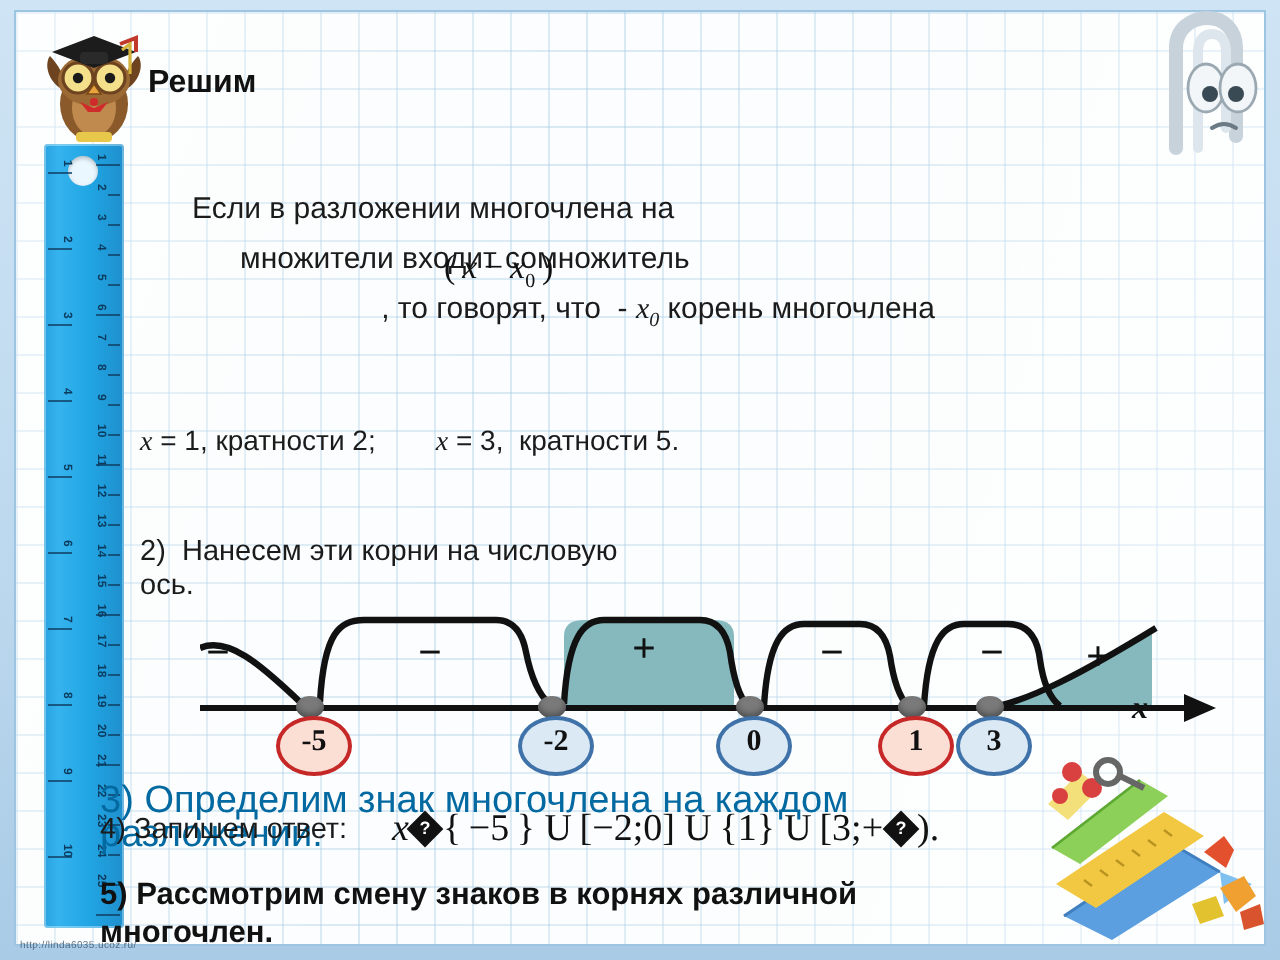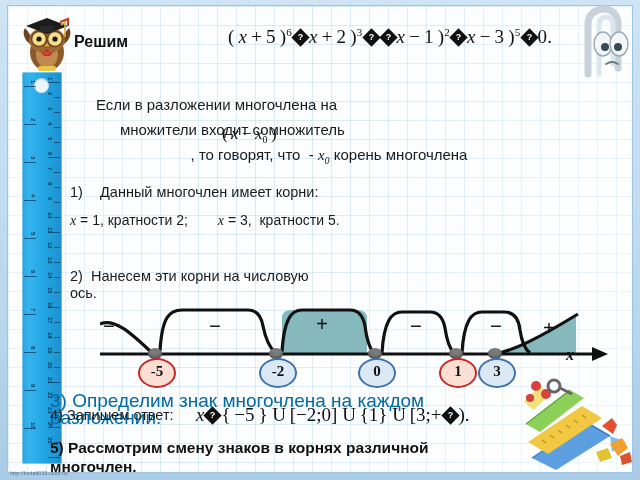--- a/index.html
+++ b/index.html
@@ -266,37 +266,31 @@
         <div class="num numL" style="top: 312px;">9</div>
         <div class="tk lg" style="top: 356px;"></div>
         <div class="num numL" style="top: 350px;">10</div>
       </div>
   </div>
 
   <div class="txt title">
     <div>Решим</div>
   </div>
 
-  <div class="eq-main">
-    <span>( <i>x</i> + 5 )<span class="sup">6</span></span><span class="tofu"></span><span><i>x</i> + 2 )<span class="sup">3</span></span><span class="tofu"></span><span class="tofu"></span><span><i>x</i> − 1 )<span class="sup">2</span></span><span class="tofu"></span><span><i>x</i> − 3 )<span class="sup">5</span></span><span class="tofu"></span><span>0.</span>
-  </div>
 
   <div class="txt defn">
     <div>Если в разложении многочлена на</div>
     <div class="l2">множители входит сомножитель</div>
     <div class="l3">, то говорят, что&nbsp; - <span class="ital">x<span class="sub">0</span></span> корень многочлена</div>
   </div>
 
   <div class="eq-xx0">
     ( <i>x</i> − <i>x</i><span class="sub">0</span> )
   </div>
 
-  <div class="txt step1">
-    <span class="numlbl">1)</span><span>Данный многочлен имеет корни:</span>
-  </div>
 
   <div class="txt roots">
     <div style="height:6px"></div>
     <div>
       <span class="ital">x</span> = 1, кратности 2;<span class="gap2"></span><span class="ital">x</span> = 3,&nbsp; кратности 5.
     </div>
   </div>
 
   <div class="txt step2">
     <span>2)</span>&nbsp;&nbsp;<span>Нанесем эти корни на числовую</span><br>

